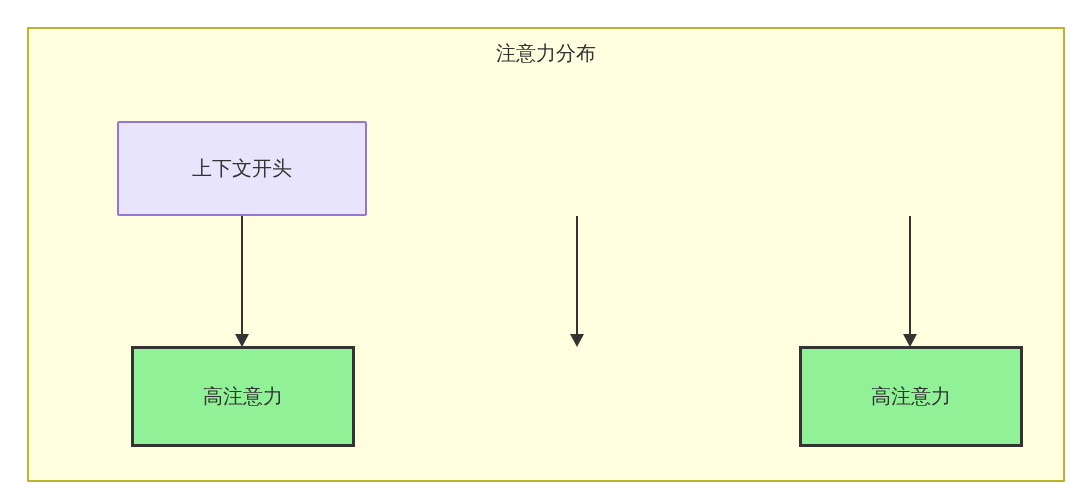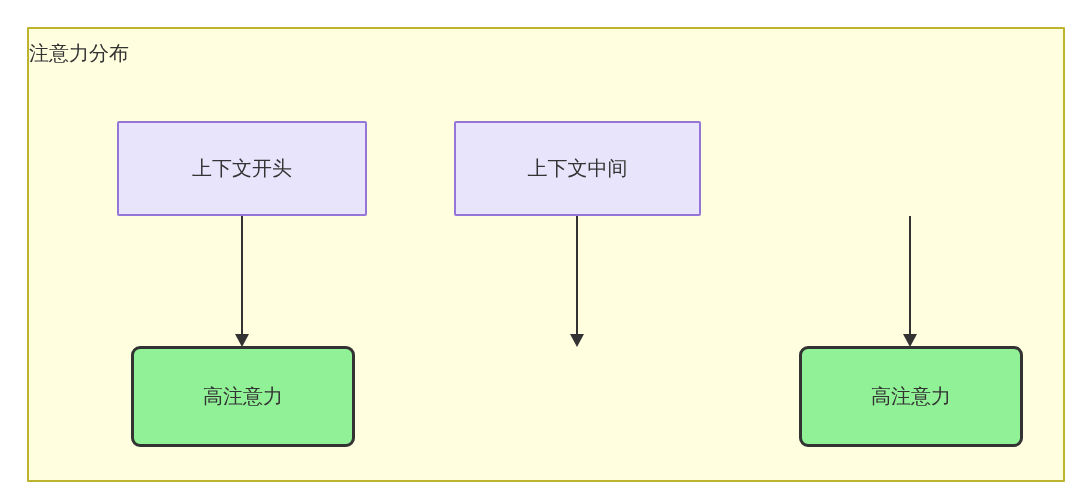--- a/index.html
+++ b/index.html
@@ -32,20 +32,21 @@
     background: #ffffe0;
     border: 2px solid #bcb42d;
     border-radius: 1px;
   }
 
   .subgraph-title {
     position: absolute;
     left: 0;
     top: 12px;
     width: 100%;
+    text-align: center;
     font-size: 20px;
     color: #333333;
     line-height: 24px;
     white-space: nowrap;
   }
 
   
   .node {
     position: absolute;
     box-sizing: border-box;
@@ -59,21 +60,21 @@
 
   .node-context {
     background: #e8e4fb;
     border: 2px solid #9575d8;
     border-radius: 2px;
     height: 95px;
   }
 
   .node-attn {
     border: 3px solid #333333;
-    border-radius: 9px;
+    border-radius: 0;
     height: 101px;
   }
 
   .node-attn.high {
     background: #90f196;
   }
 
   .node-attn.low {
     background: #fa9090;
   }
@@ -107,23 +108,20 @@
 <div id="canvas">
 
   <div class="subgraph">
 
     <div class="subgraph-title">注意力分布</div>
 
     <div class="node node-context" id="ctx-start">
       <span>上下文开头</span>
     </div>
 
-    <div class="node node-context" id="ctx-middle">
-      <span>上下文中间</span>
-    </div>
 
 
     <div class="node node-attn high" id="attn-start">
       <span>高注意力</span>
     </div>
 
 
     <div class="node node-attn high" id="attn-end">
       <span>高注意力</span>
     </div>

